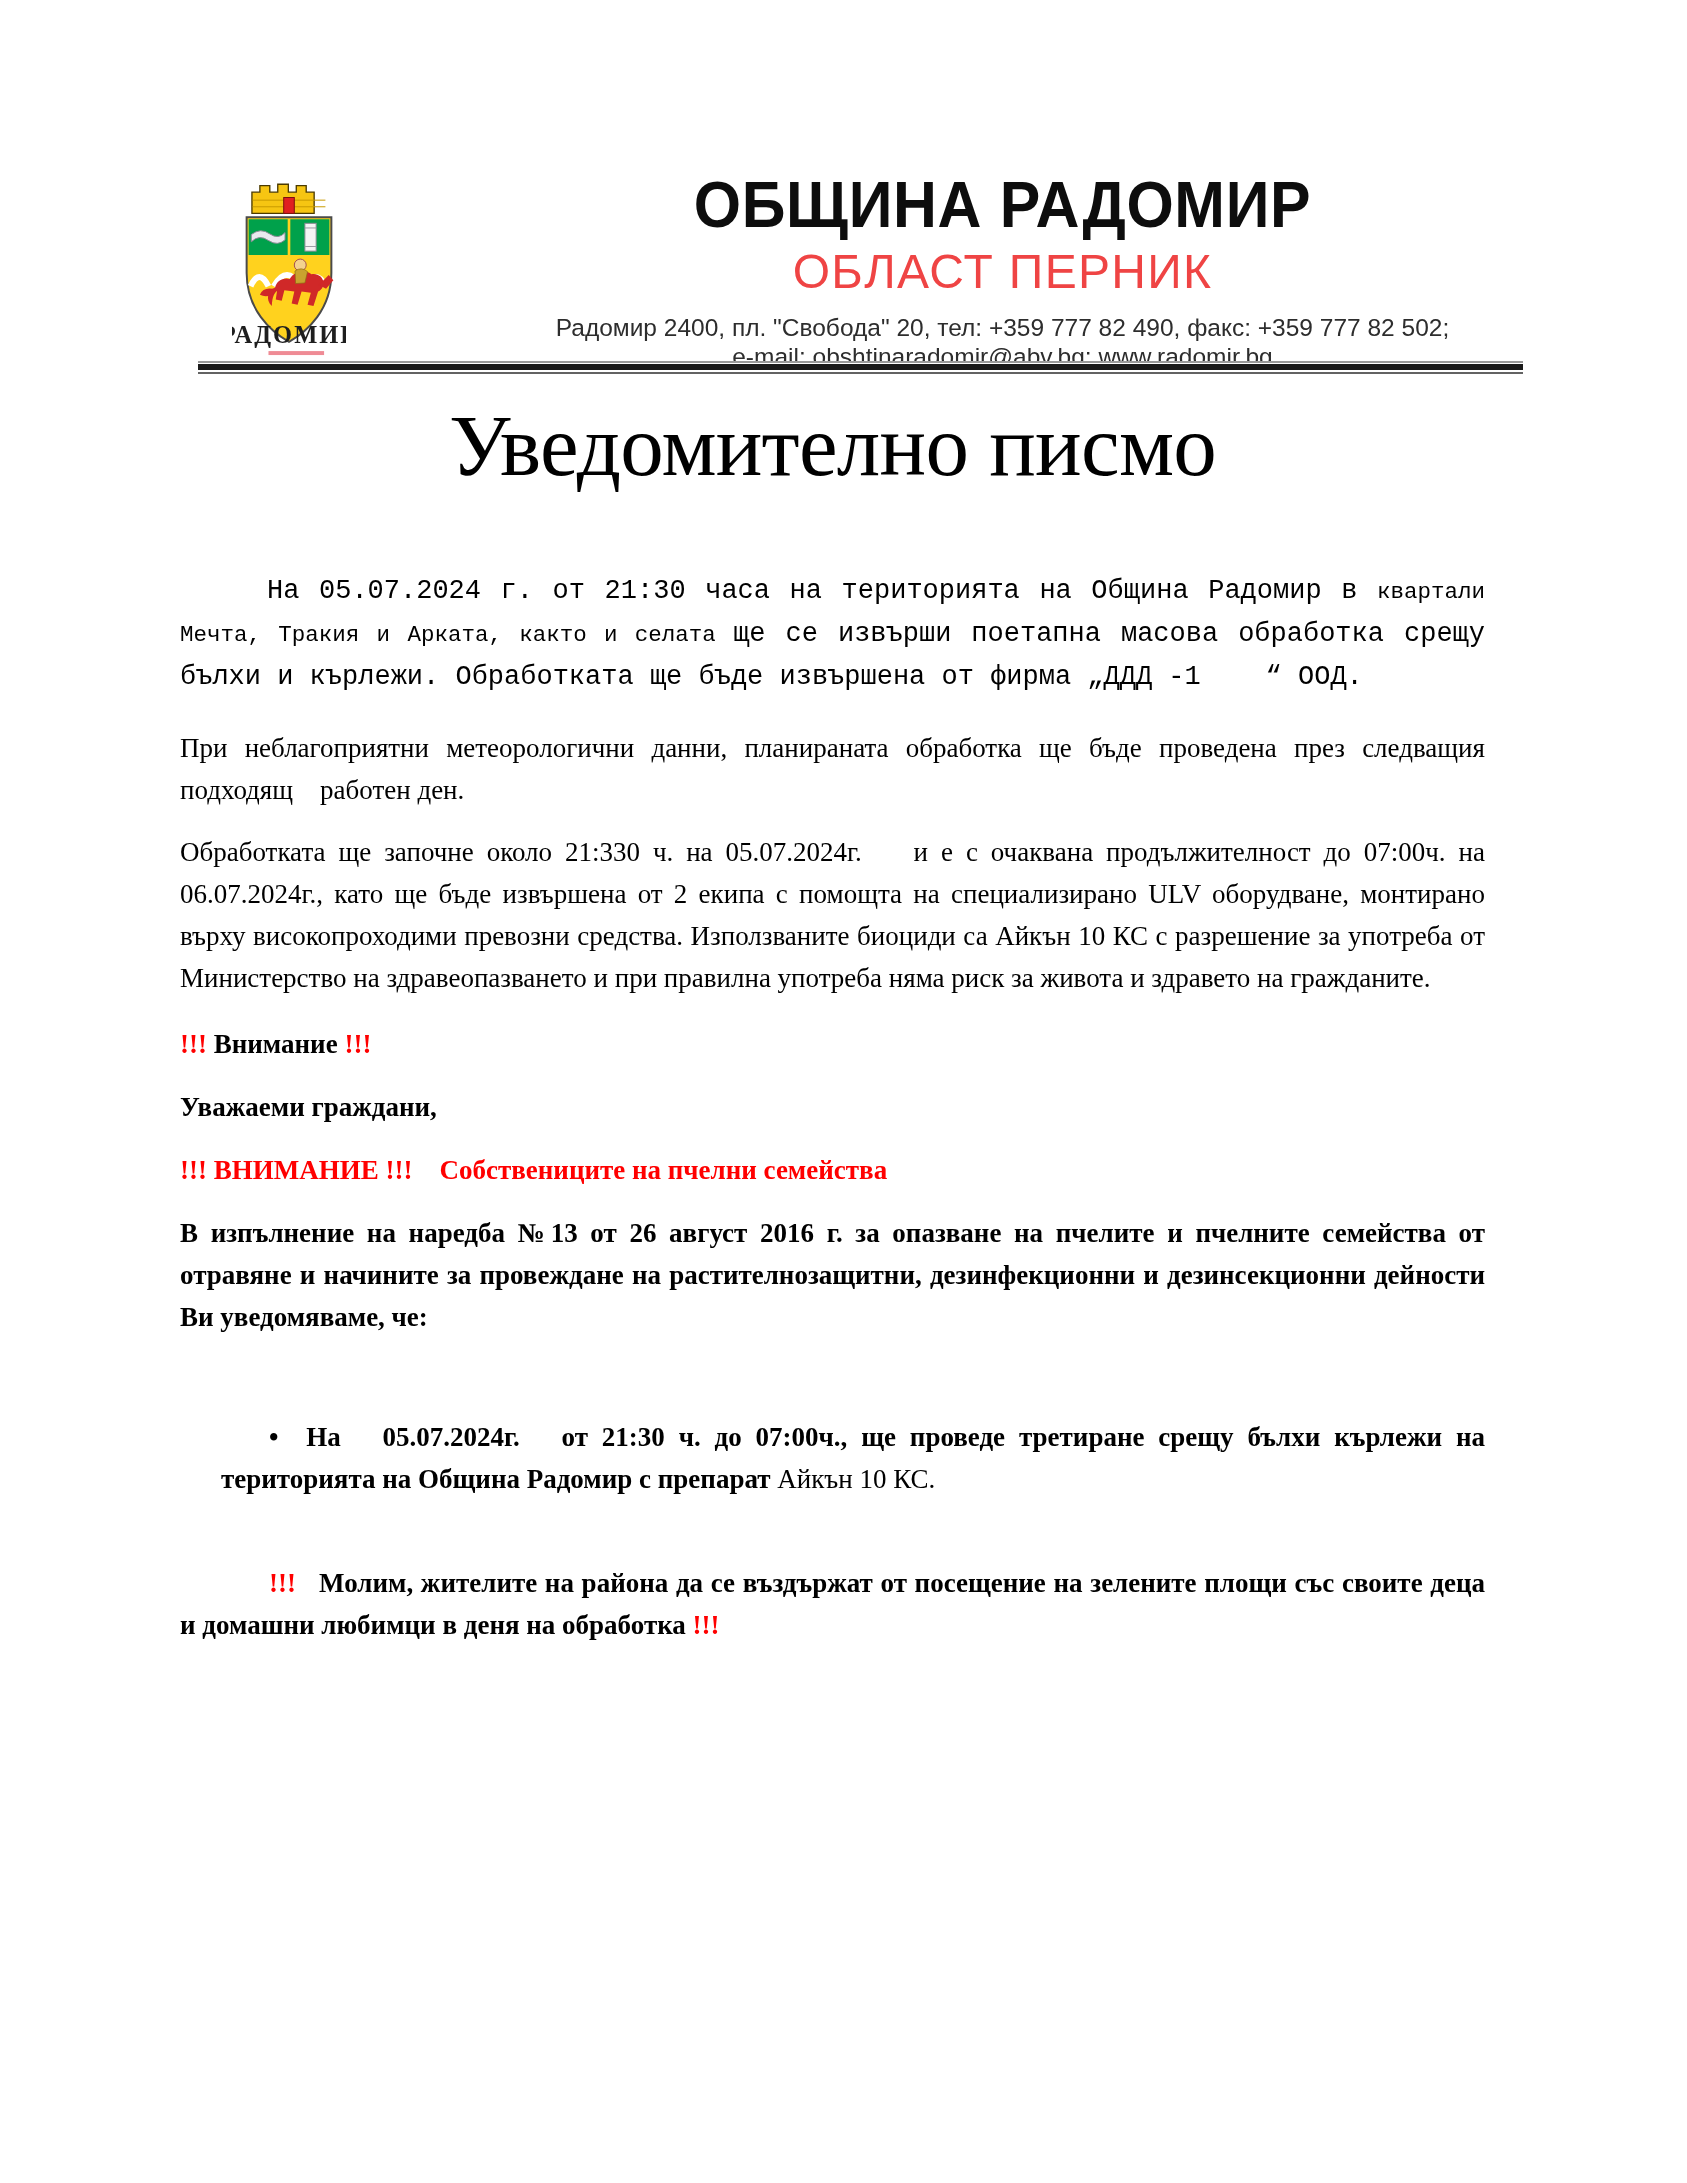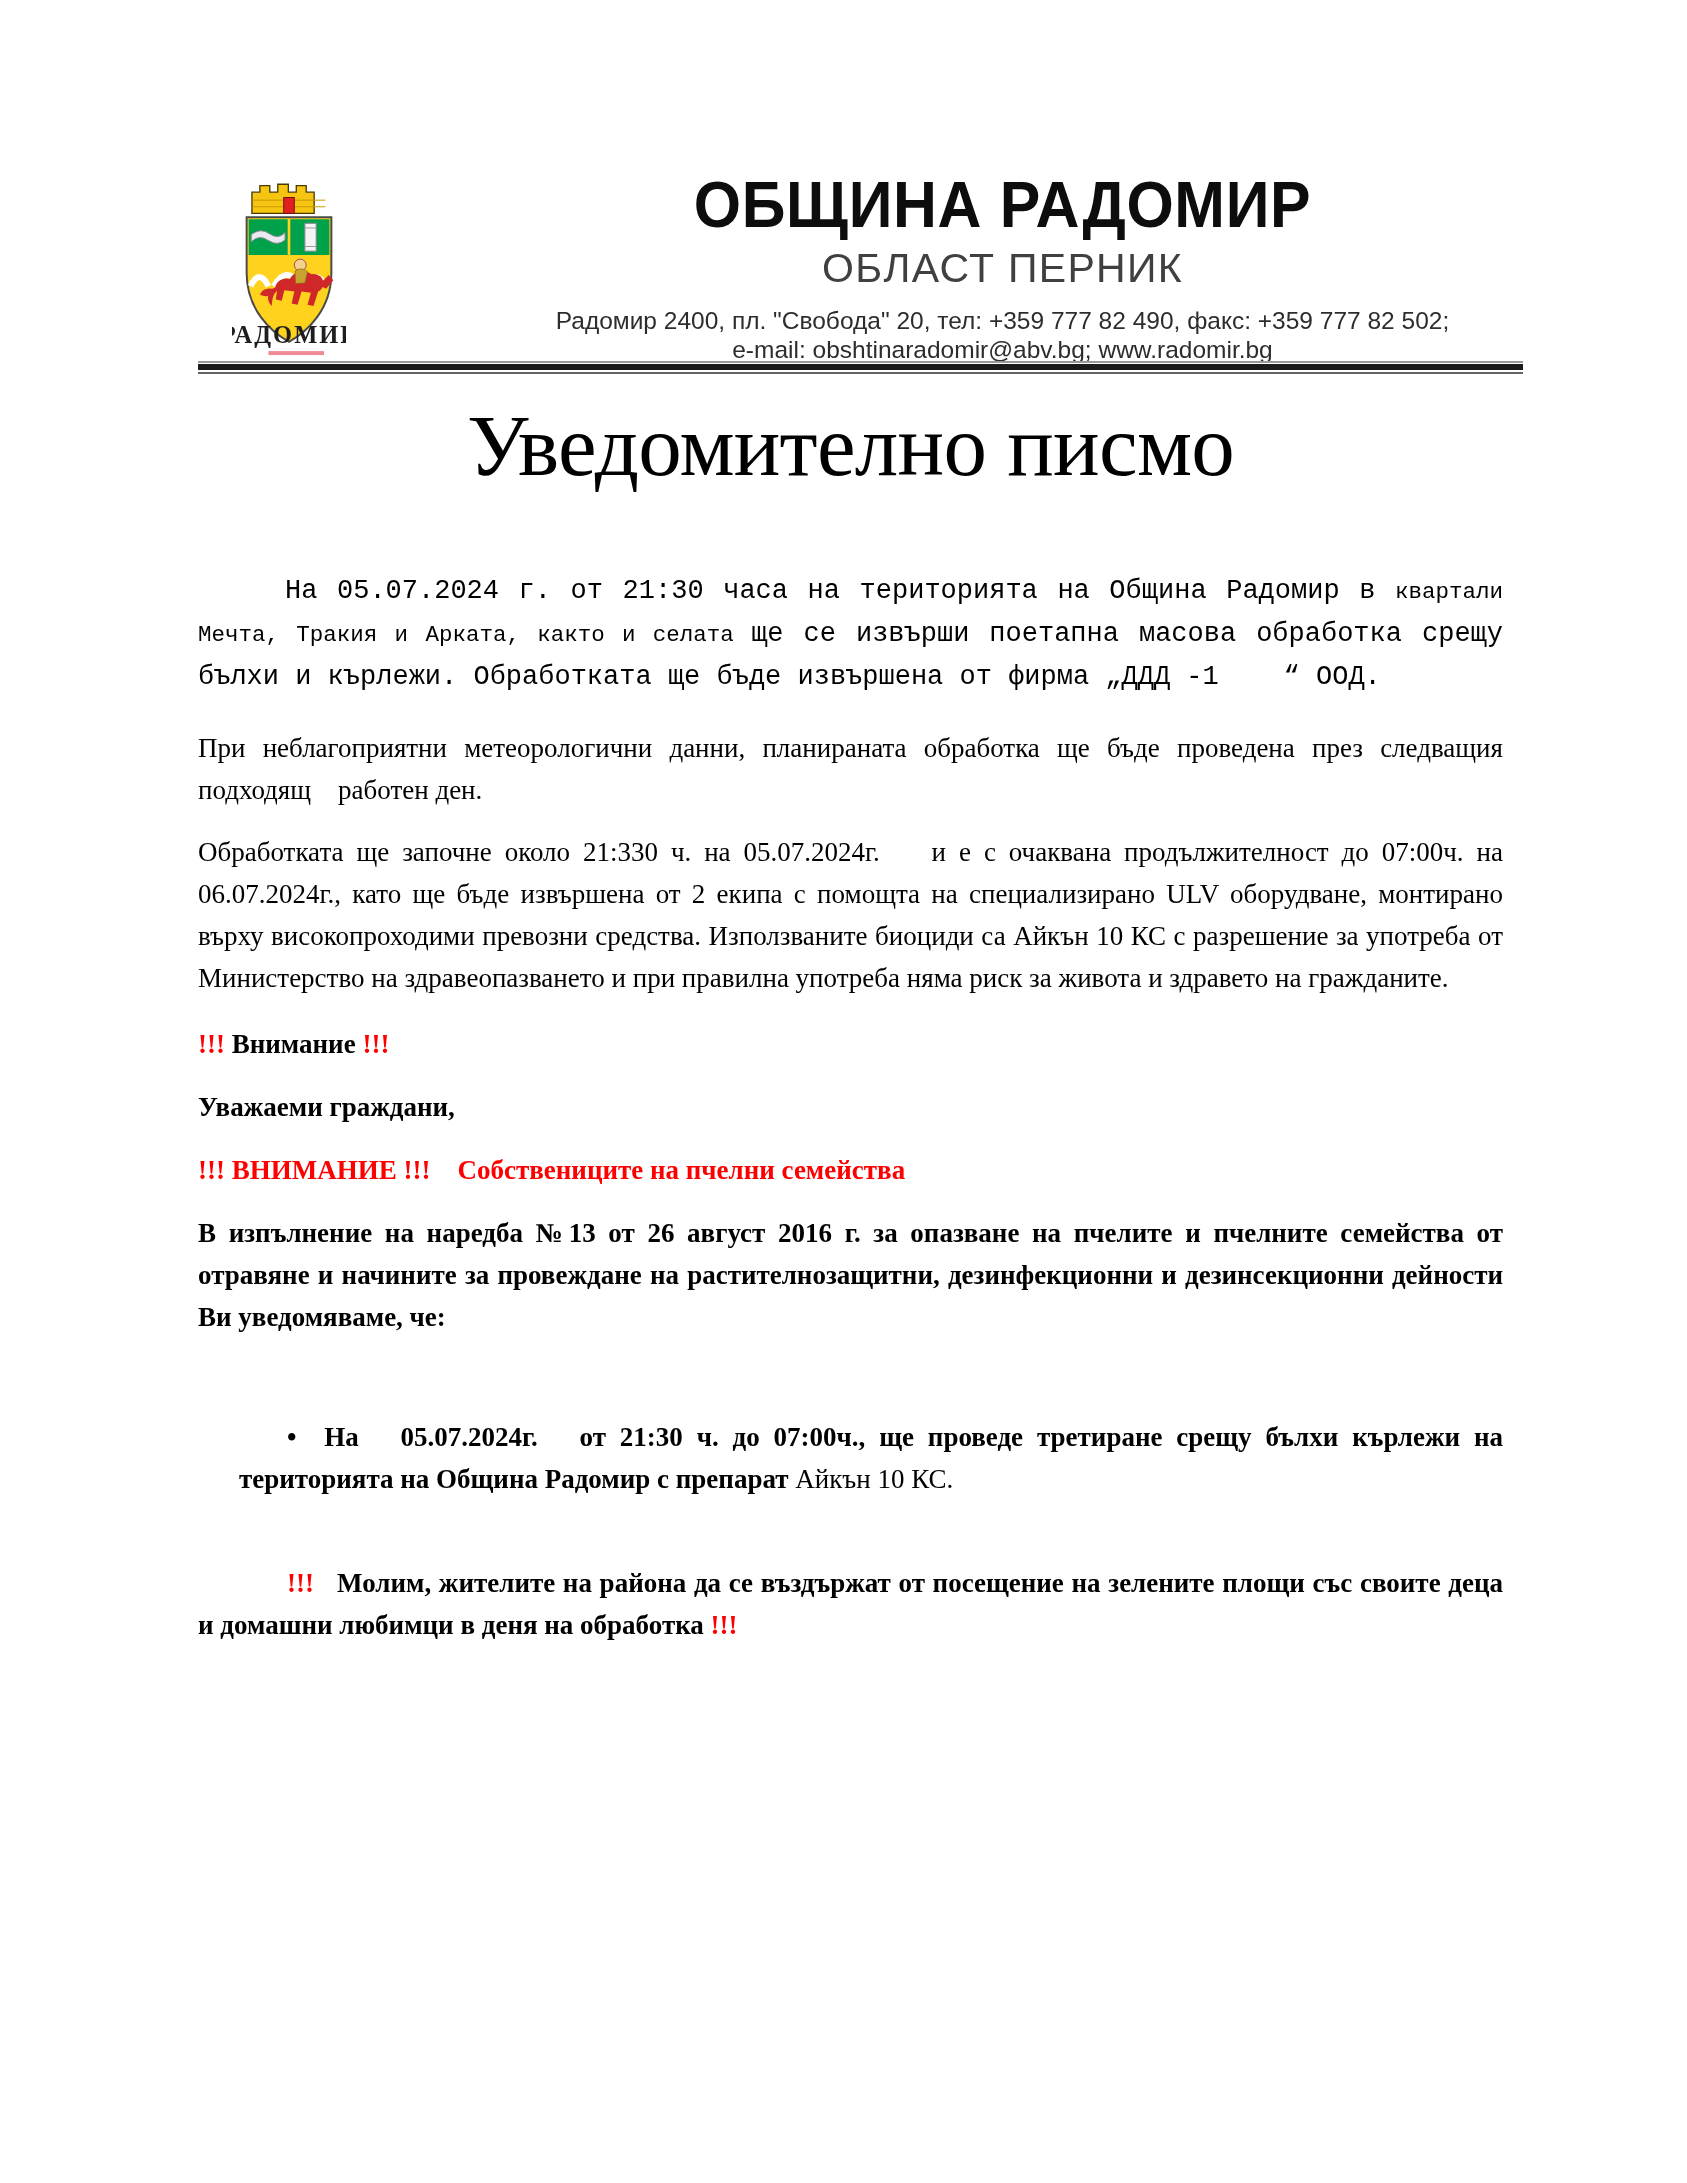--- a/index.html
+++ b/index.html
@@ -17,36 +17,36 @@
   .header-text {
     position: absolute; left: 321px; top: 173px; width: 1363px;
     text-align: center; font-family: "Liberation Sans", sans-serif;
   }
   .municipality {
     font-size: 64px; font-weight: bold; line-height: 1.0; color: #0d0d0d;
     letter-spacing: 0.7px; transform: scaleX(0.95); transform-origin: center;
     white-space: nowrap;
   }
   .region {
-    font-size: 41px; font-weight: normal; color: #404040; line-height: 1.0;
+    font-size: 48px; font-weight: normal; color: #ef4444; line-height: 1.0;
     margin-top: 10.6px; letter-spacing: 1.3px; white-space: nowrap;
   }
   .addr-line { font-size: 24.5px; color: #2d2d2d; line-height: 29px; margin-top: 17px; }
   .contact-line { font-size: 24.5px; color: #2d2d2d; line-height: 29px; }
 
   .header-rule {
     position: absolute; left: 198px; top: 361px; width: 1325px; height: 14.6px;
     background: linear-gradient(to bottom,
       #9a9a9a 0 2px, #ffffff 2px 3.3px,
       #1a1a1a 3.3px 9.3px, #ffffff 9.3px 11.2px,
       #636363 11.2px 13.2px, #ffffff 13.2px 14.6px);
   }
 
   
-  .content { position: absolute; left: 198px; top: 377px; width: 1305px; }
+  .content { position: absolute; left: 180px; top: 377px; width: 1305px; }
   .doc-title {
     font-size: 87px; font-weight: normal; letter-spacing: -0.7px;
     text-align: center; line-height: 1.15; margin: 18.5px 0 0 0;
   }
   p.body-text {
     font-size: 27px; line-height: 42px; margin: 0;
     text-align: justify;
   }
   .first-indent { text-indent: 87px; font-family: Liberation Mono, monospace; }
   .small-inline { font-size: 22.5px; }

